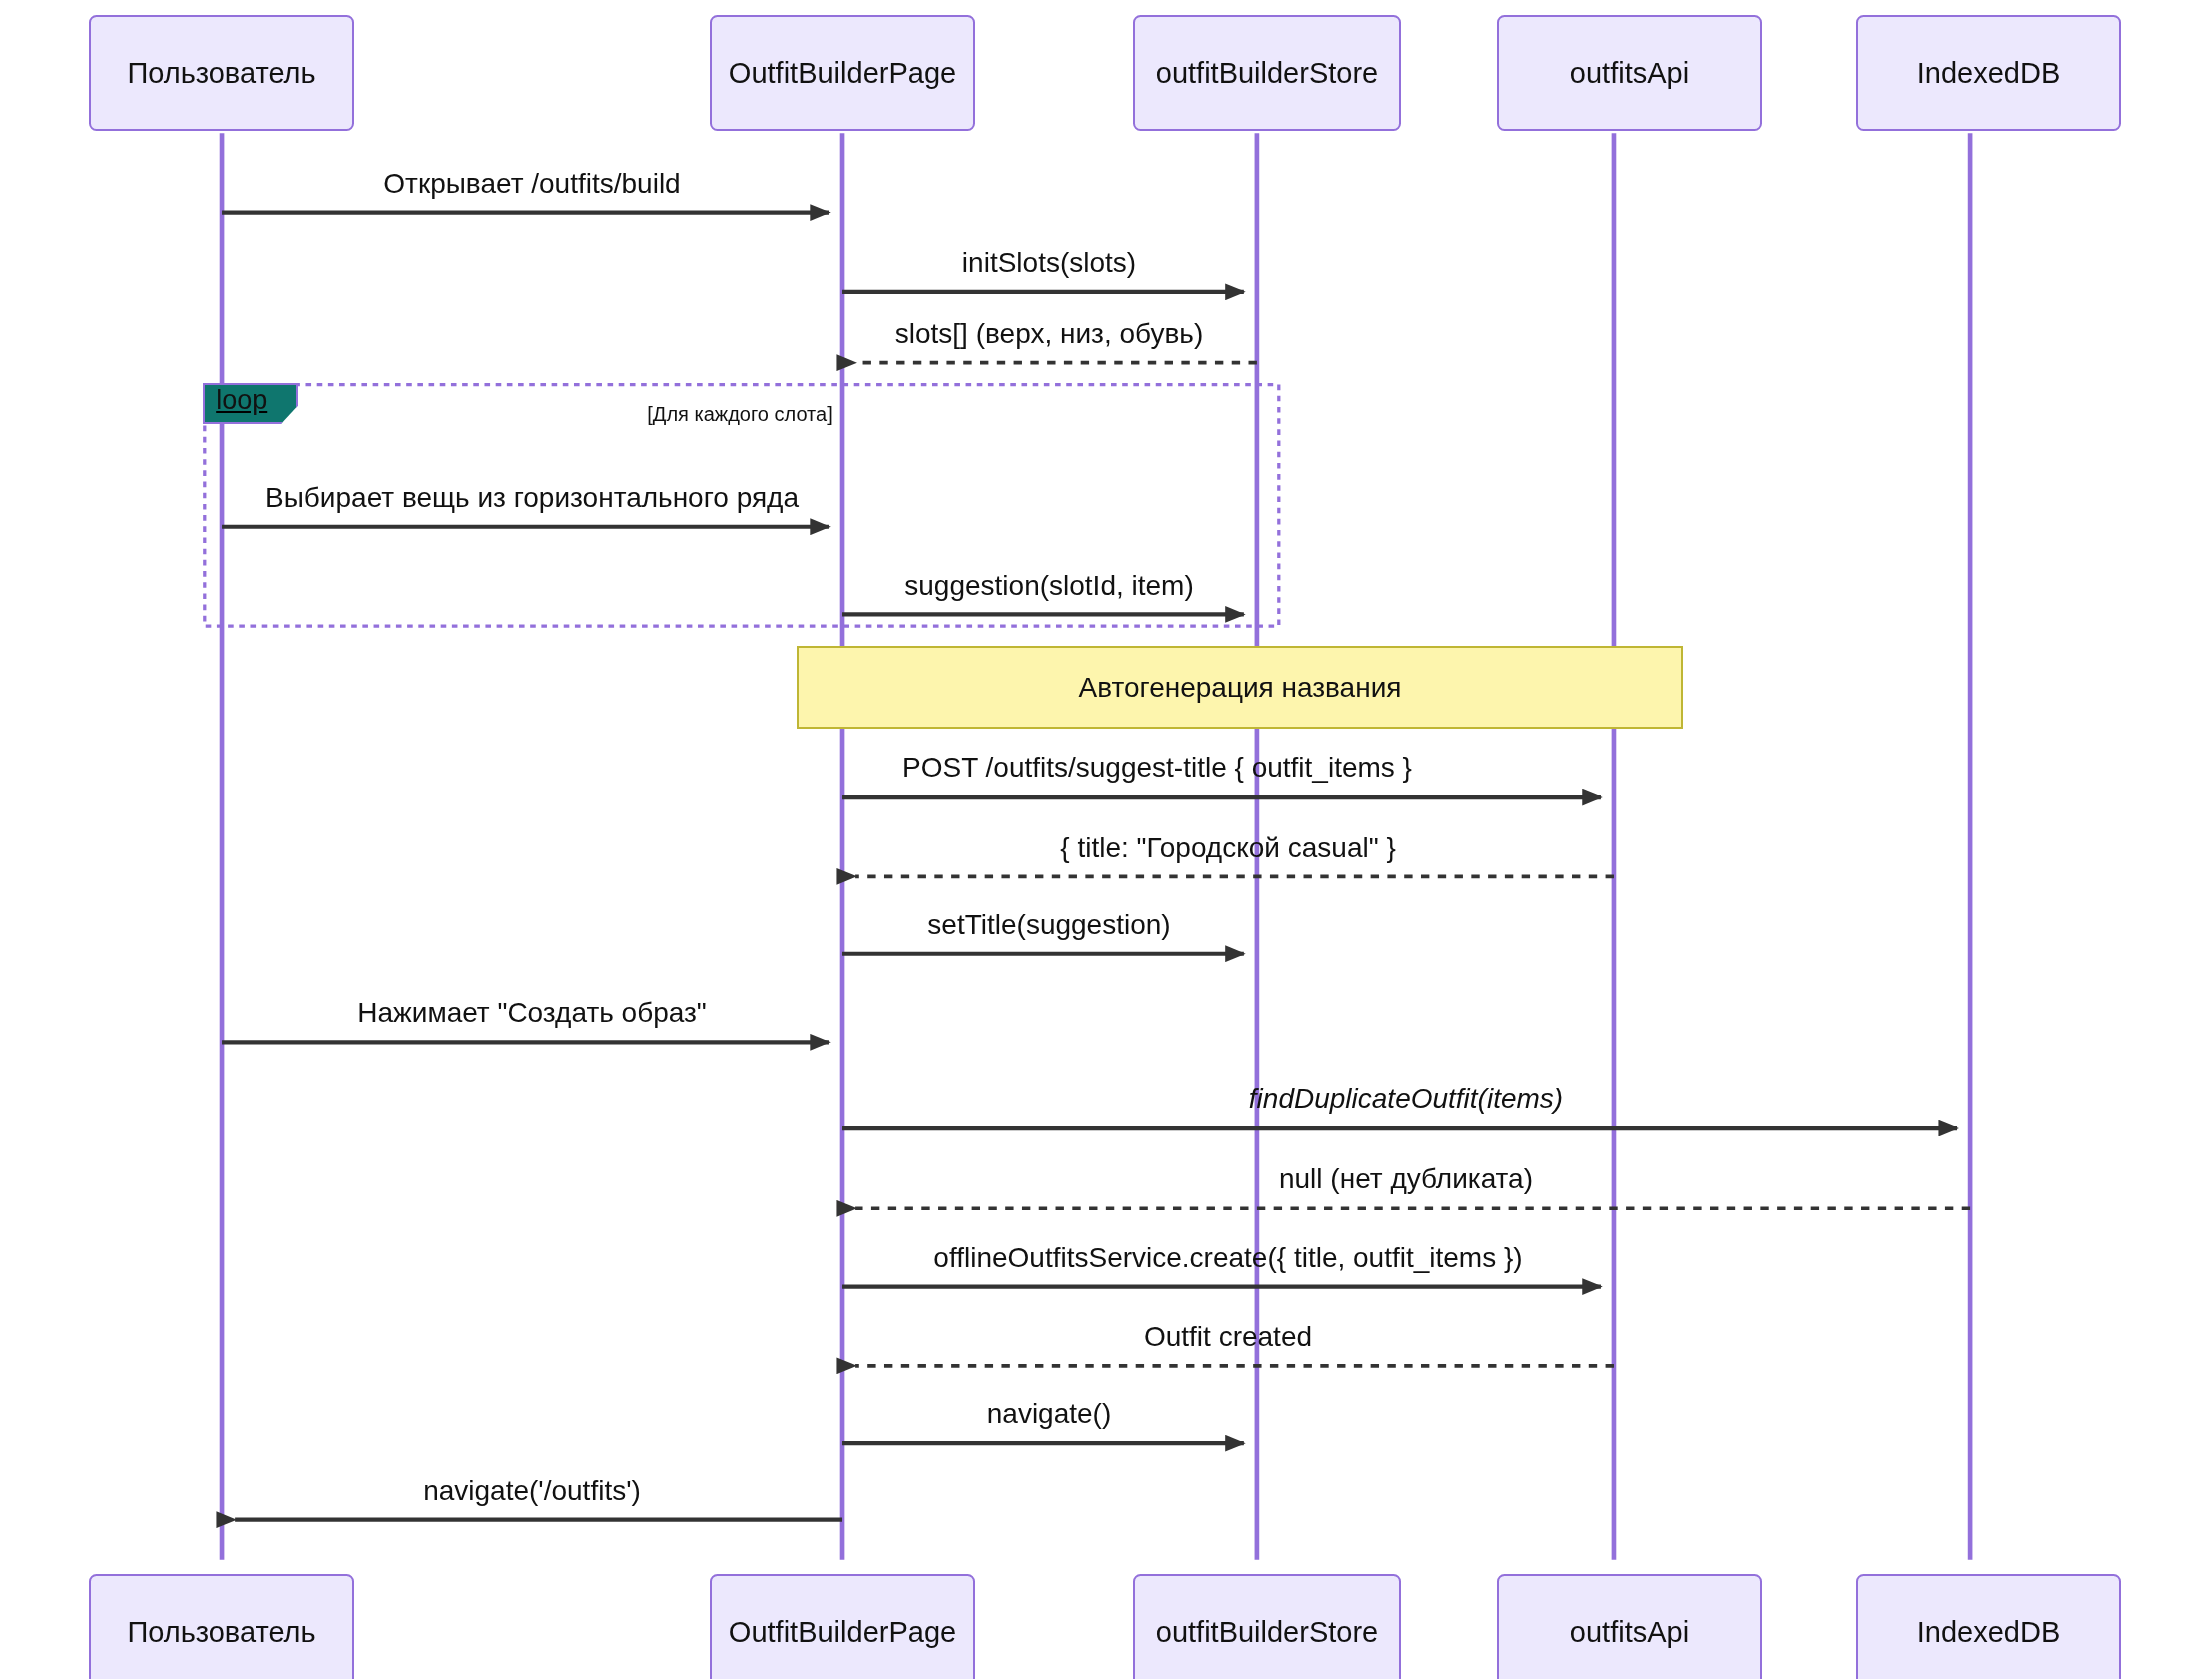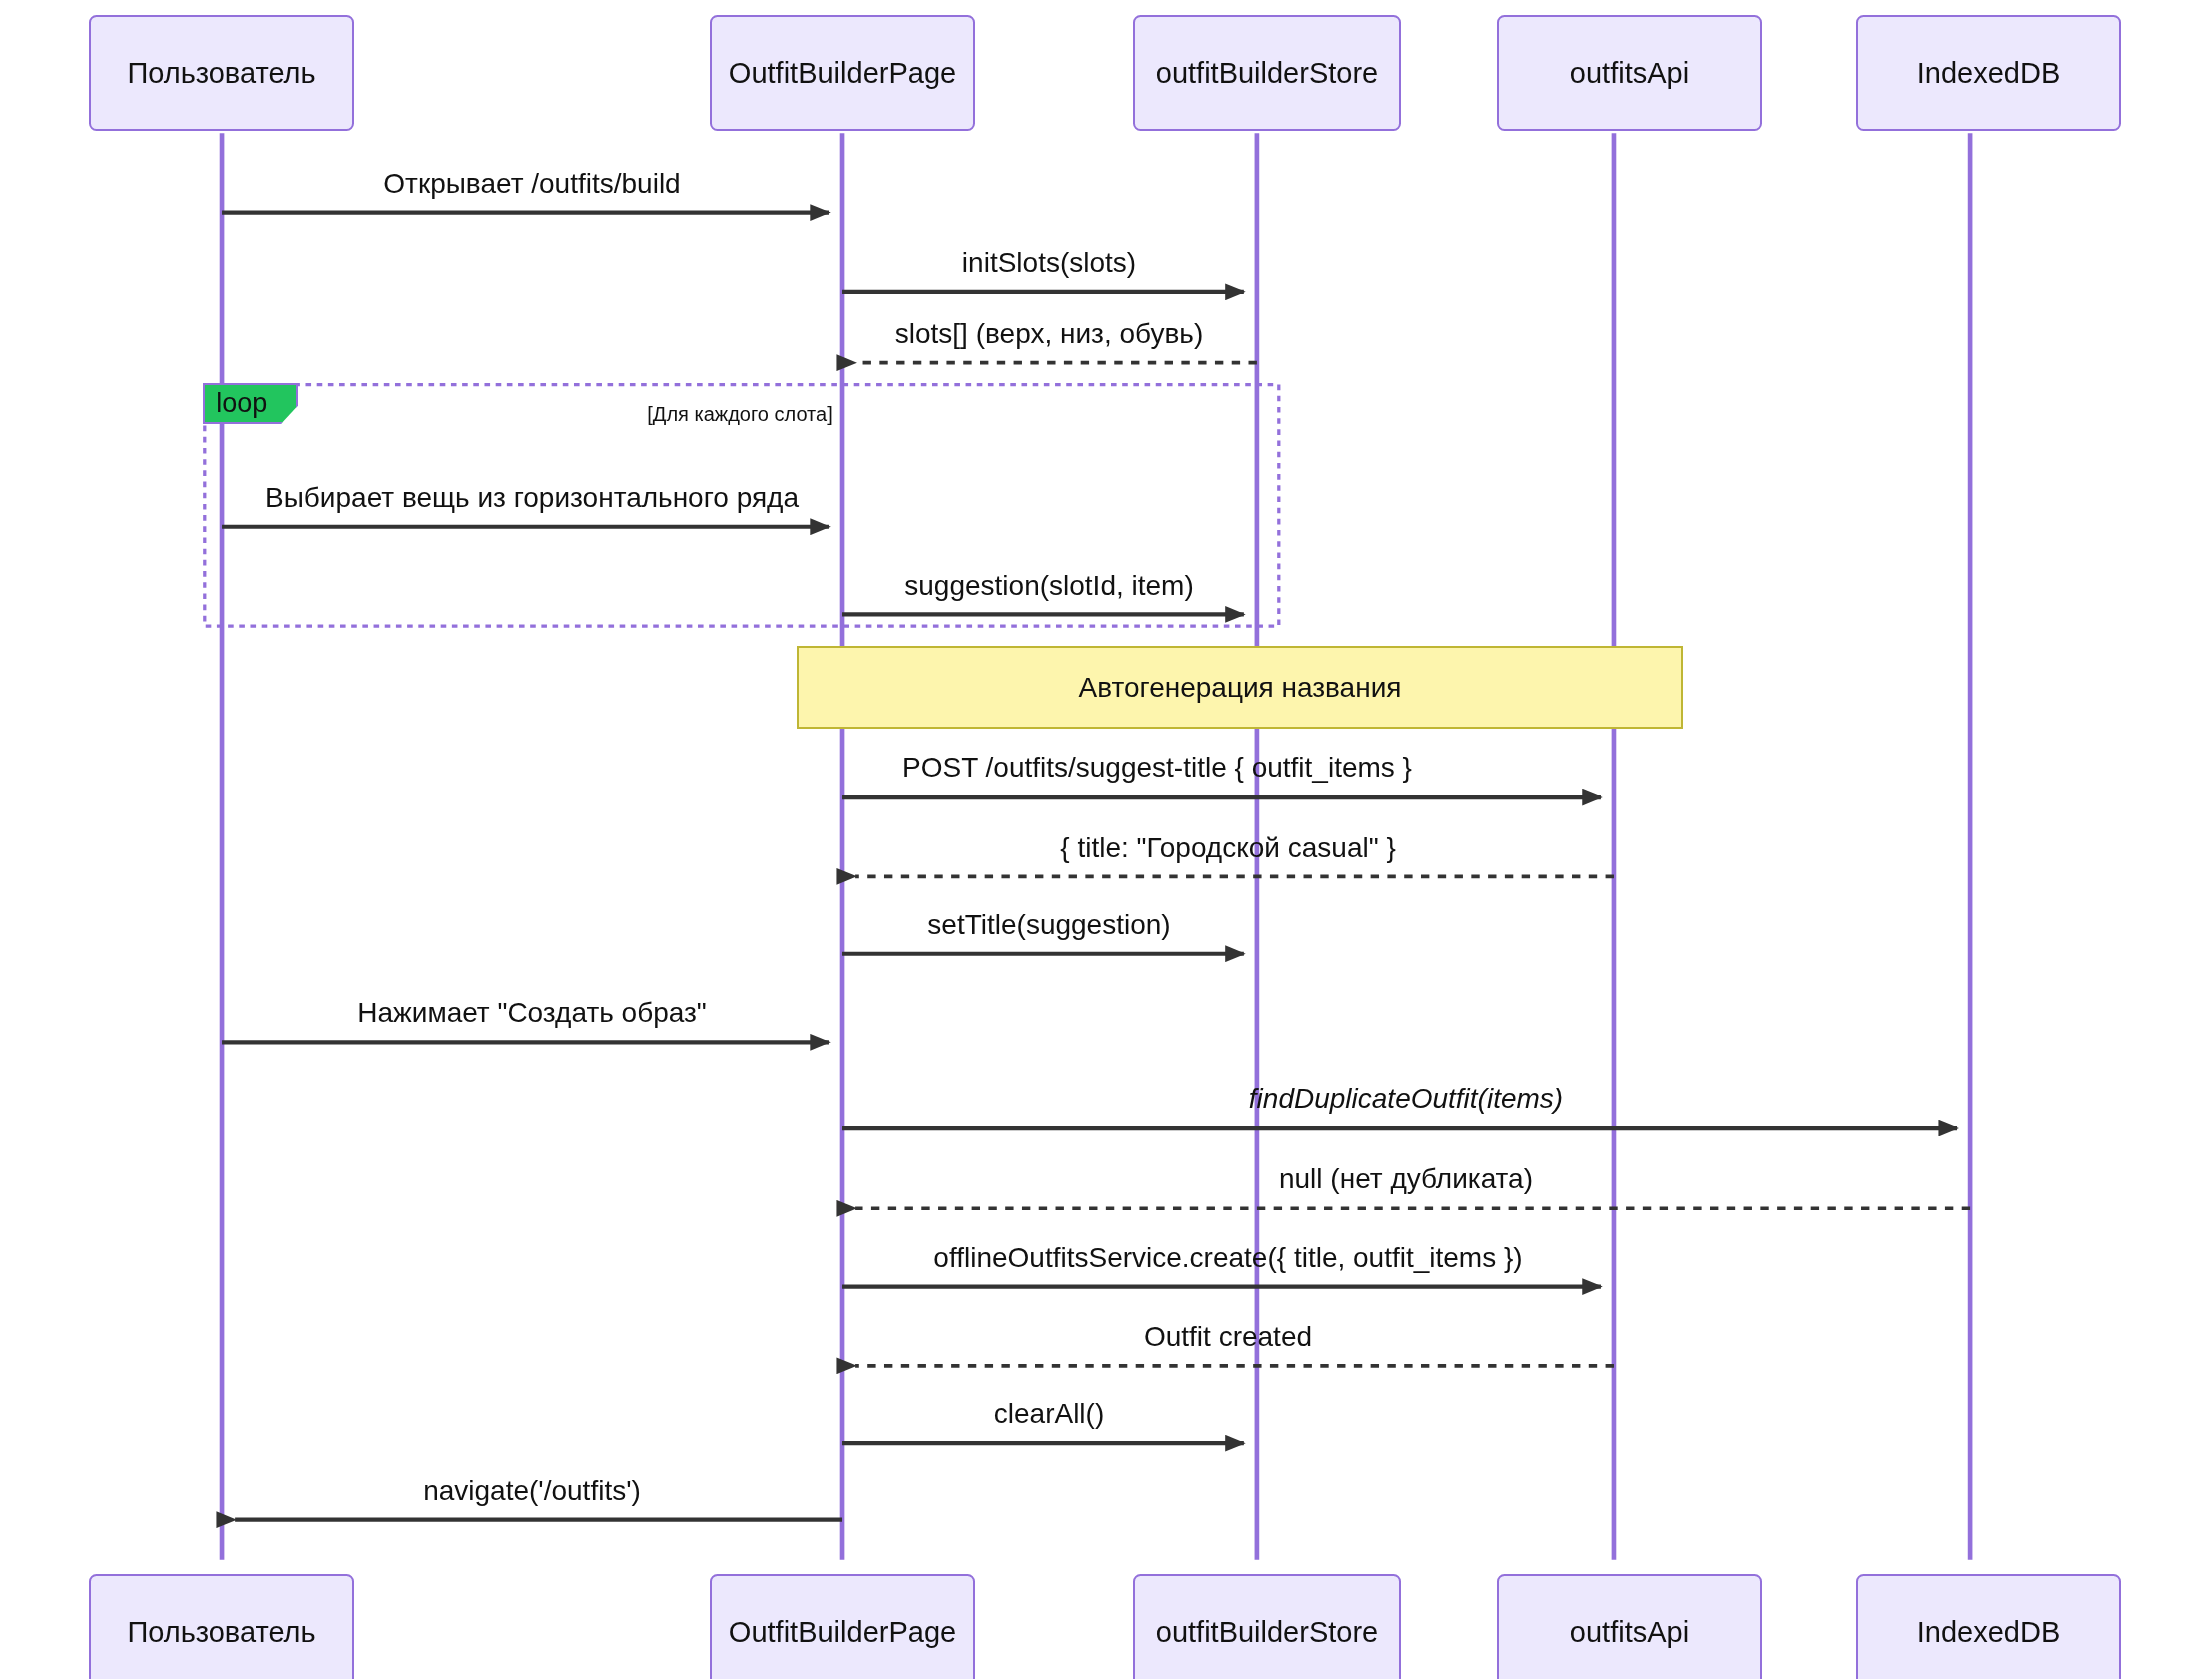--- a/index.html
+++ b/index.html
@@ -25,25 +25,26 @@
   .msg-label{
     position:absolute;
     font-size:28px;
     color:#111111;
     white-space:nowrap;
     transform:translateX(-50%);
     font-family:"Liberation Sans","DejaVu Sans",sans-serif;
   }
   .loop-label-box{
     position:absolute;
-    background:#22c55e;
+    background:#0f766e;
     border:2.3px solid #9370DB;
     box-sizing:border-box;
-    display:flex;align-items:center;
+    display:flex;
     padding-left:11.2px;
+    text-decoration:underline;
   }
   .loop-label-text{
     font-size:27px;color:#111111;font-weight:normal;
     font-family:"Liberation Sans","DejaVu Sans",sans-serif;
   }
   .loop-cond{
     position:absolute;font-size:20px;color:#111111;
     transform:translateX(-50%);white-space:nowrap;
     font-family:"Liberation Sans","DejaVu Sans",sans-serif;
   }
@@ -149,21 +150,21 @@
       <div class="msg-label" style="left: 532px; top: 482px;">Выбирает вещь из горизонтального ряда</div>
       <div class="msg-label" style="left: 1049px; top: 570px;">suggestion(slotId, item)</div>
       <div class="msg-label" style="left: 1157px; top: 752px;">POST /outfits/suggest-title { outfit_items }</div>
       <div class="msg-label" style="left: 1228px; top: 832px;">{ title: "Городской casual" }</div>
       <div class="msg-label" style="left: 1049px; top: 909px;">setTitle(suggestion)</div>
       <div class="msg-label" style="left: 532px; top: 997px;">Нажимает "Создать образ"</div>
       <div class="msg-label" style="left: 1406px; top: 1083px; font-style: italic;">findDuplicateOutfit(items)</div>
       <div class="msg-label" style="left: 1406px; top: 1163px;">null (нет дубликата)</div>
       <div class="msg-label" style="left: 1228px; top: 1242px;">offlineOutfitsService.create({ title, outfit_items })</div>
       <div class="msg-label" style="left: 1228px; top: 1321px;">Outfit created</div>
-      <div class="msg-label" style="left: 1049px; top: 1398px;">clearAll()</div>
+      <div class="msg-label" style="left: 1049px; top: 1398px;">navigate()</div>
       <div class="msg-label" style="left: 532px; top: 1475px;">navigate('/outfits')</div>
     </div>
   <div id="frag-labels">
       <div class="loop-label-box" style="left: 203px; top: 383px; width: 95px; height: 41px; clip-path: polygon(0px 0px, 100% 0px, 100% 55%, 82% 100%, 0px 100%);">
         <span class="loop-label-text">loop</span>
       </div>
       <div class="loop-cond" style="left: 740px; top: 403px;">[Для каждого слота]</div>
     </div>
   <div id="note-layer">
       <div class="note-box" style="left: 797px; top: 646px; width: 886px; height: 83px;">

